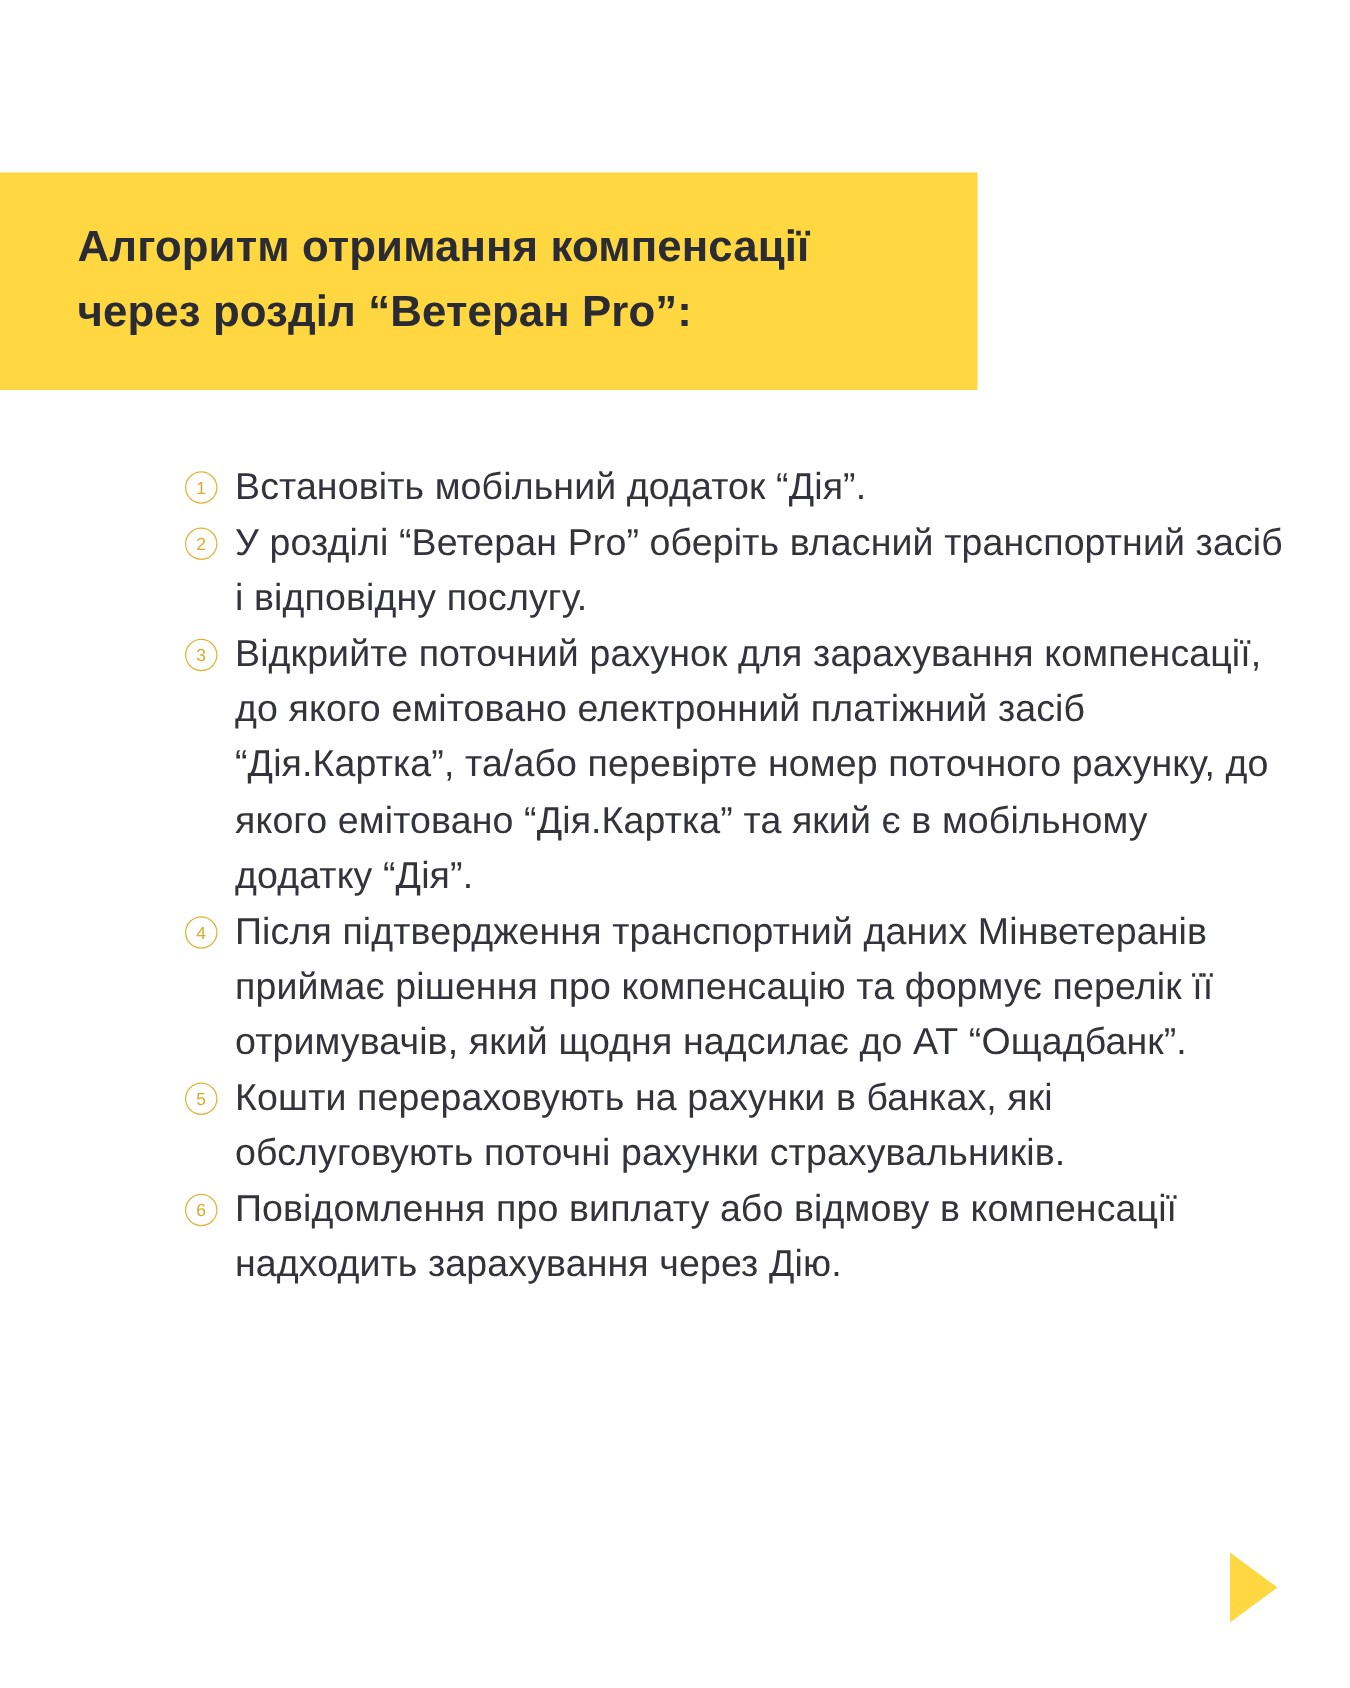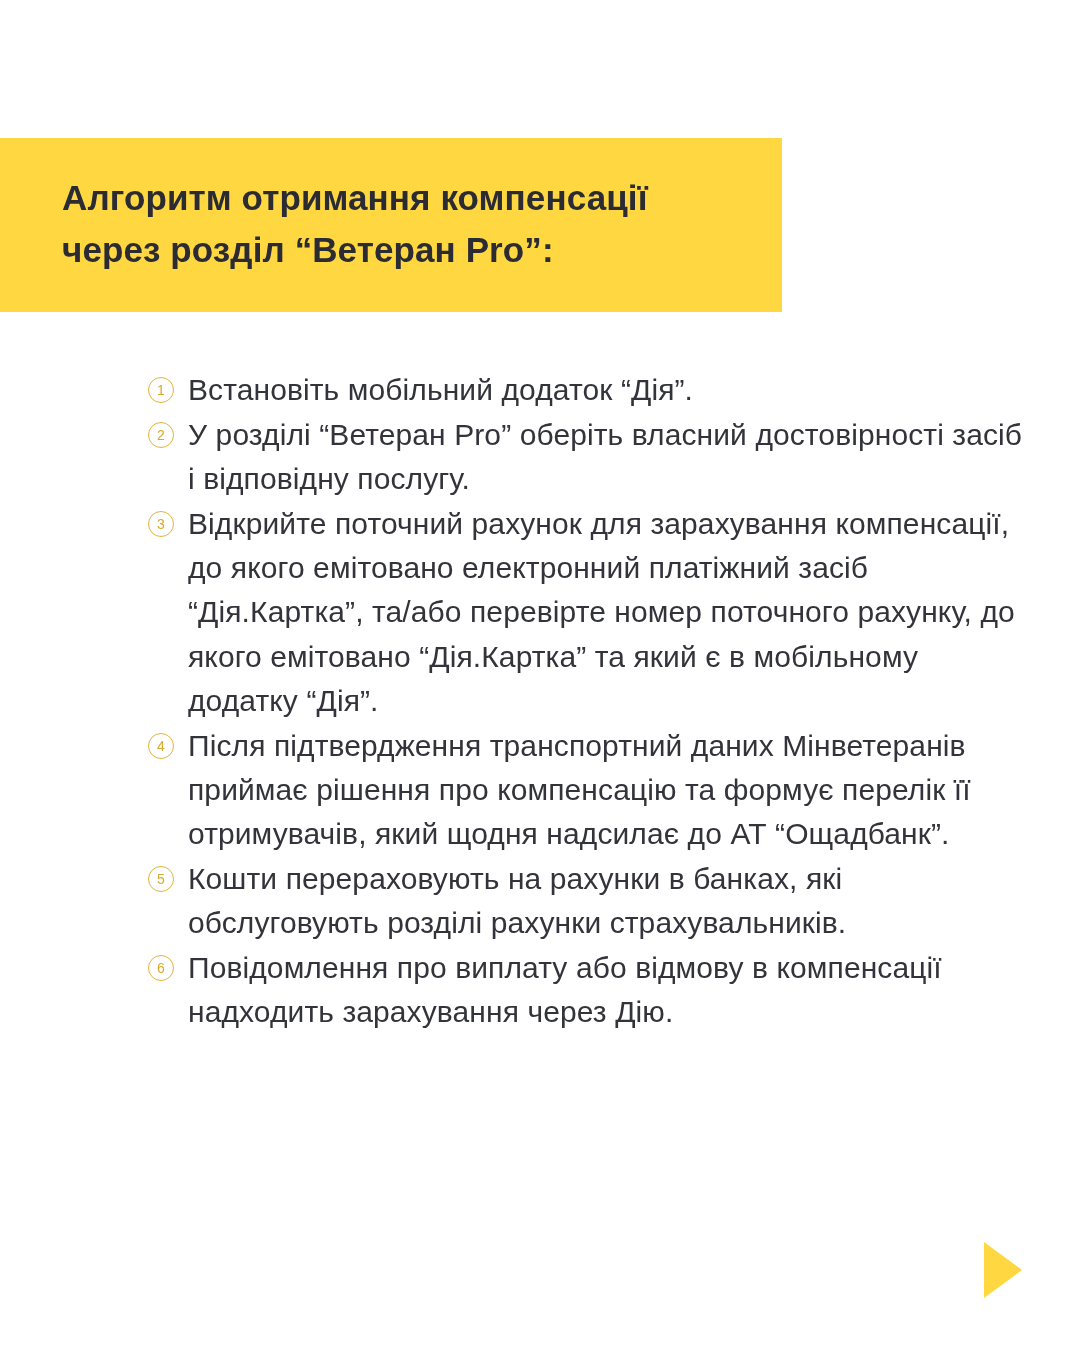--- a/index.html
+++ b/index.html
@@ -100,36 +100,36 @@
 
   <div class="steps">
 
     <div class="step">
       <span class="step-num">1</span>
       <span class="step-text">Встановіть мобільний додаток “Дія”.</span>
     </div>
 
     <div class="step">
       <span class="step-num">2</span>
-      <span class="step-text">У розділі “Ветеран Pro” оберіть власний достовірності засіб і відповідну послугу.</span>
+      <span class="step-text">У розділі “Ветеран Pro” оберіть власний транспортний засіб і відповідну послугу.</span>
     </div>
 
     <div class="step">
       <span class="step-num">3</span>
       <span class="step-text">Відкрийте поточний рахунок для зарахування компенсації, до якого емітовано електронний платіжний засіб “Дія.Картка”, та/або перевірте номер поточного рахунку, до якого емітовано “Дія.Картка” та який є в мобільному додатку “Дія”.</span>
     </div>
 
     <div class="step">
       <span class="step-num">4</span>
       <span class="step-text">Після підтвердження транспортний даних Мінветеранів приймає рішення про компенсацію та формує перелік її отримувачів, який щодня надсилає до АТ “Ощадбанк”.</span>
     </div>
 
     <div class="step">
       <span class="step-num">5</span>
-      <span class="step-text">Кошти перераховують на рахунки в банках, які обслуговують розділі рахунки страхувальників.</span>
+      <span class="step-text">Кошти перераховують на рахунки в банках, які обслуговують поточні рахунки страхувальників.</span>
     </div>
 
     <div class="step">
       <span class="step-num">6</span>
       <span class="step-text">Повідомлення про виплату або відмову в компенсації надходить зарахування через Дію.</span>
     </div>
 
   </div>
 
   <div class="next-arrow"></div>

